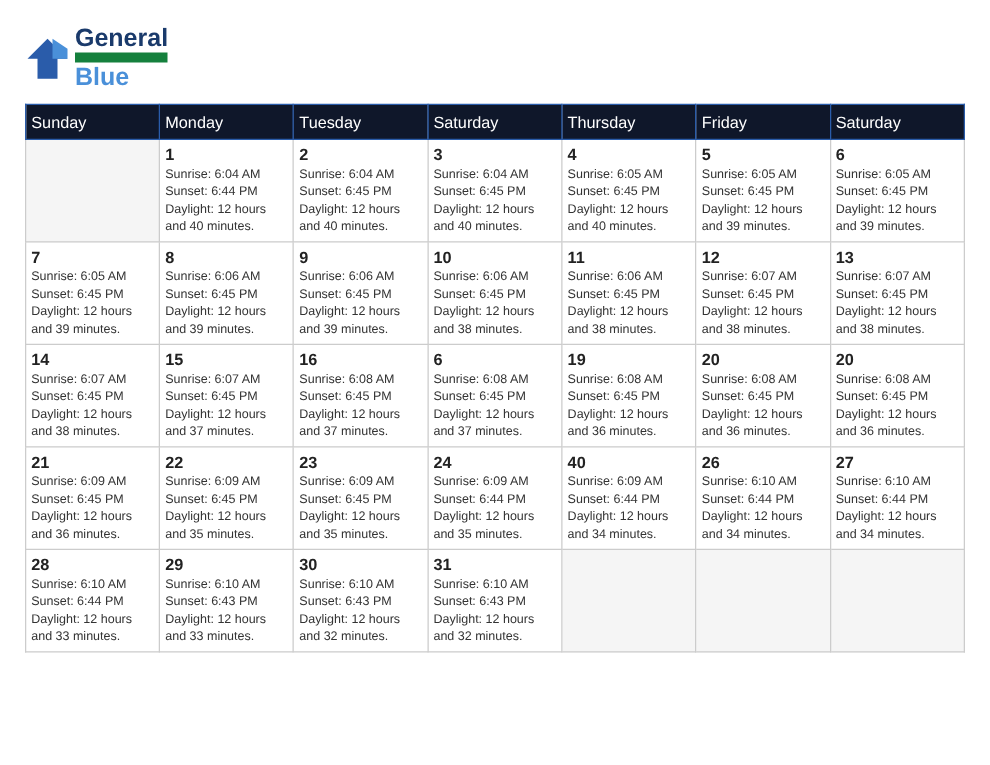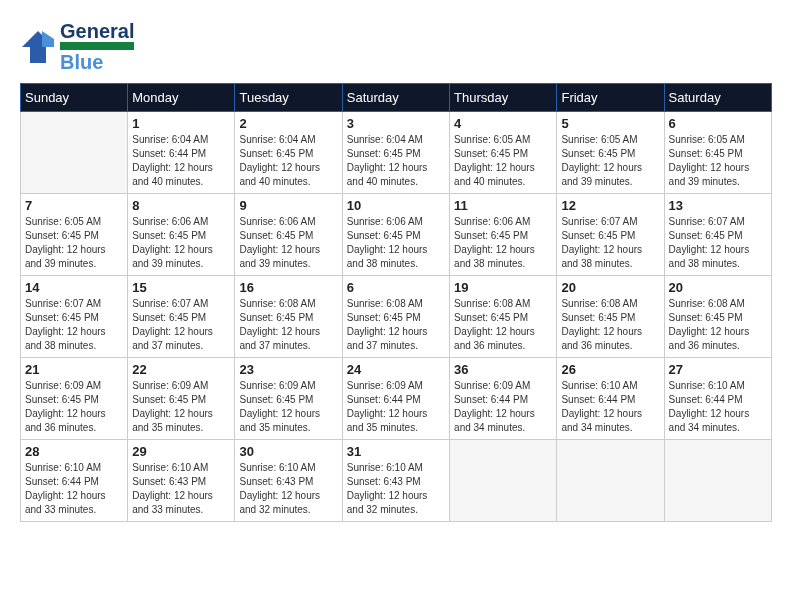--- a/index.html
+++ b/index.html
@@ -275,21 +275,21 @@
 and 35 minutes.</div>
         </td>
         <td>
           <div class="day-number">24</div>
           <div class="day-info" style="white-space: pre-line;">Sunrise: 6:09 AM
 Sunset: 6:44 PM
 Daylight: 12 hours
 and 35 minutes.</div>
         </td>
         <td>
-          <div class="day-number">36</div>
+          <div class="day-number">40</div>
           <div class="day-info" style="white-space: pre-line;">Sunrise: 6:09 AM
 Sunset: 6:44 PM
 Daylight: 12 hours
 and 34 minutes.</div>
         </td>
         <td>
           <div class="day-number">26</div>
           <div class="day-info" style="white-space: pre-line;">Sunrise: 6:10 AM
 Sunset: 6:44 PM
 Daylight: 12 hours

